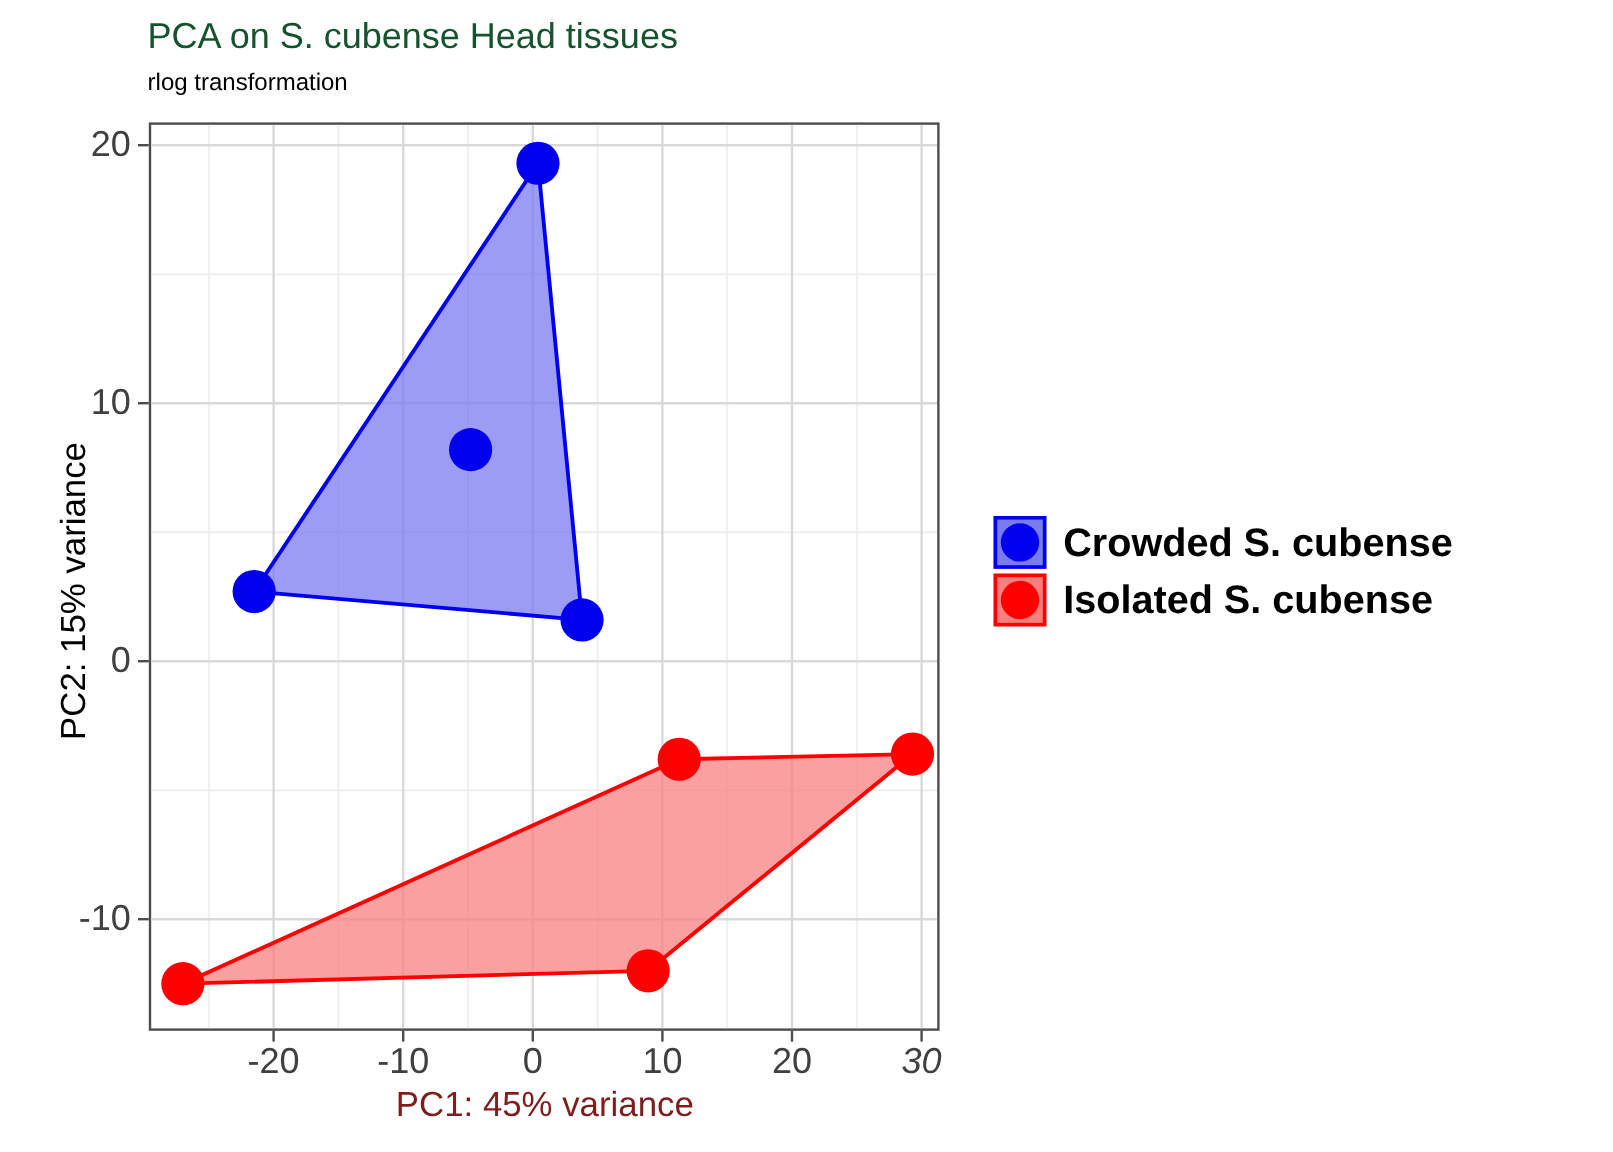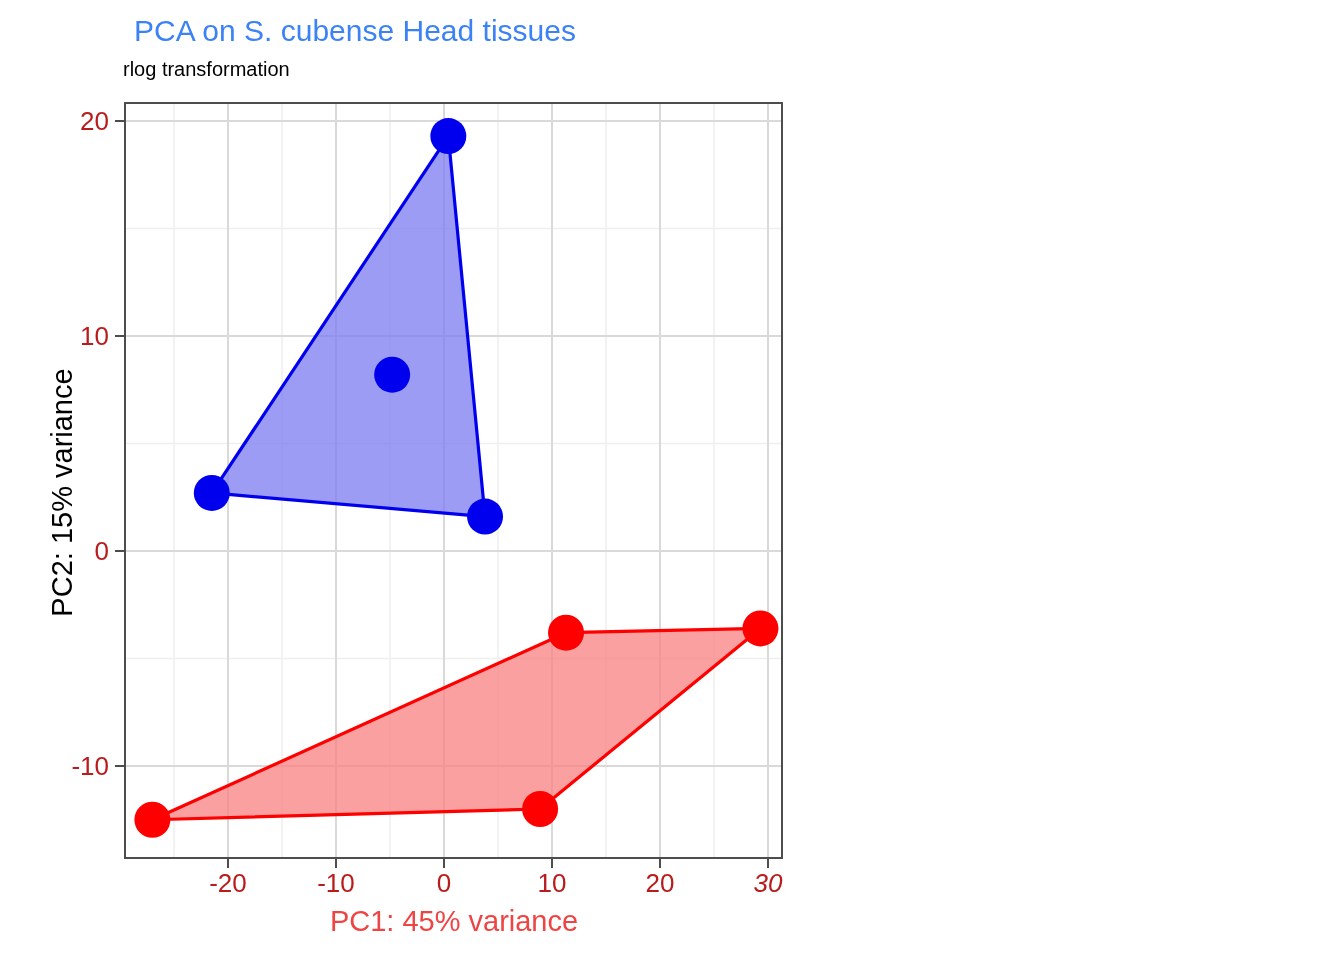--- a/index.html
+++ b/index.html
@@ -18,45 +18,45 @@
   #root {
     position: absolute;
     left: 0; top: 0;
     width: 1344px;
     height: 960px;
   }
 
   
   .plot-title {
     position: absolute;
-    left: 134px;
+    left: 123px;
     top: 14px;
     font-size: 30px;
-    color: #3b82f6;
+    color: #14532d;
     white-space: nowrap;
     letter-spacing: 0px;
   }
   .plot-subtitle {
     position: absolute;
     left: 123px;
     top: 58px;
     font-size: 20px;
     color: #000000;
     white-space: nowrap;
   }
 
   
   .axis-title-x {
     position: absolute;
     left: 124px;
     top: 905px;
     width: 660px;
     text-align: center;
     font-size: 29px;
-    color: #ef4444;
+    color: #7f1d1d;
     white-space: nowrap;
   }
   .axis-title-y {
     position: absolute;
     left: -318px;
     top: 476px;
     width: 760px;
     text-align: center;
     font-size: 29px;
     color: #000000;
@@ -74,22 +74,22 @@
     background: #ffffff;
     border: 2px solid #4d4d4d;
     box-sizing: border-box;
     overflow: hidden;
   }
   #panel svg { display: block; }
 
   
   .tick-label {
     position: absolute;
-    font-size: 26px;
-    color: #b91c1c;
+    font-size: 30px;
+    color: #404040;
     white-space: nowrap;
   }
   .tick-x {
     text-align: center;
     transform: translateX(-50%);
     top: 868px;
   }
   .tick-y {
     text-align: right;
     transform: translateY(-50%);
@@ -205,14 +205,28 @@
       <div class="tick-label tick-y" style="top: 336px;">10</div>
       <div class="tickmark tickmark-y" style="top: 550px;"></div>
       <div class="tick-label tick-y" style="top: 551px;">0</div>
       <div class="tickmark tickmark-y" style="top: 765px;"></div>
       <div class="tick-label tick-y" style="top: 766px;">-10</div>
     </div>
 
   <div class="axis-title-x">PC1: 45% variance</div>
   <div class="axis-title-y">PC2: 15% variance</div>
 
+  <div id="legend">
+      <div class="legend-row">
+        <div class="legend-key" style="background: rgb(123, 123, 240); border: 3px solid rgb(0, 0, 238);">
+          <div class="key-dot" style="background: rgb(0, 0, 238);"></div>
+        </div>
+        <div class="legend-label">Crowded S. cubense</div>
+      </div>
+      <div class="legend-row">
+        <div class="legend-key" style="background: rgb(250, 128, 128); border: 3px solid rgb(254, 0, 0);">
+          <div class="key-dot" style="background: rgb(254, 0, 0);"></div>
+        </div>
+        <div class="legend-label">Isolated S. cubense</div>
+      </div>
+    </div>
 
 </div>
 
 </body></html>

